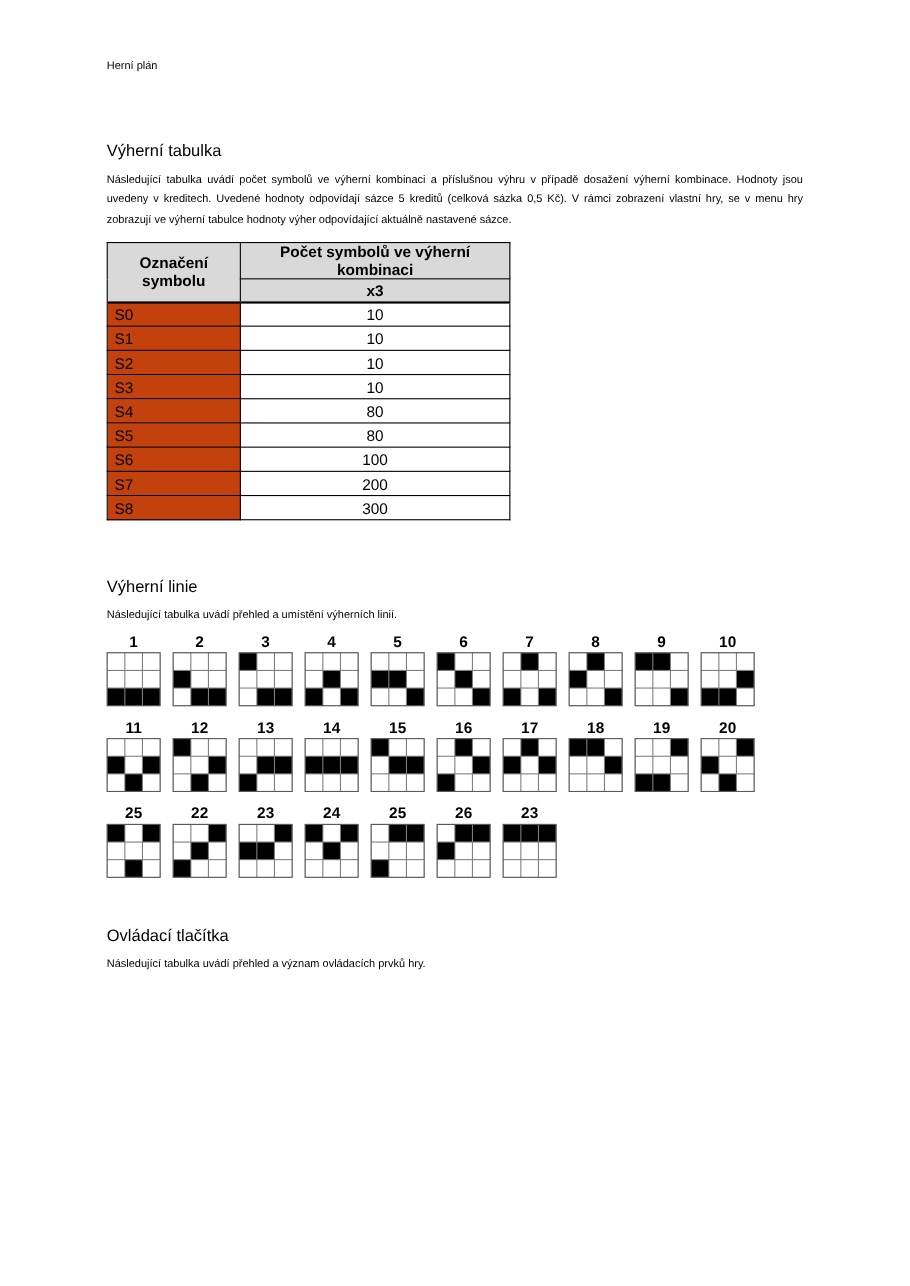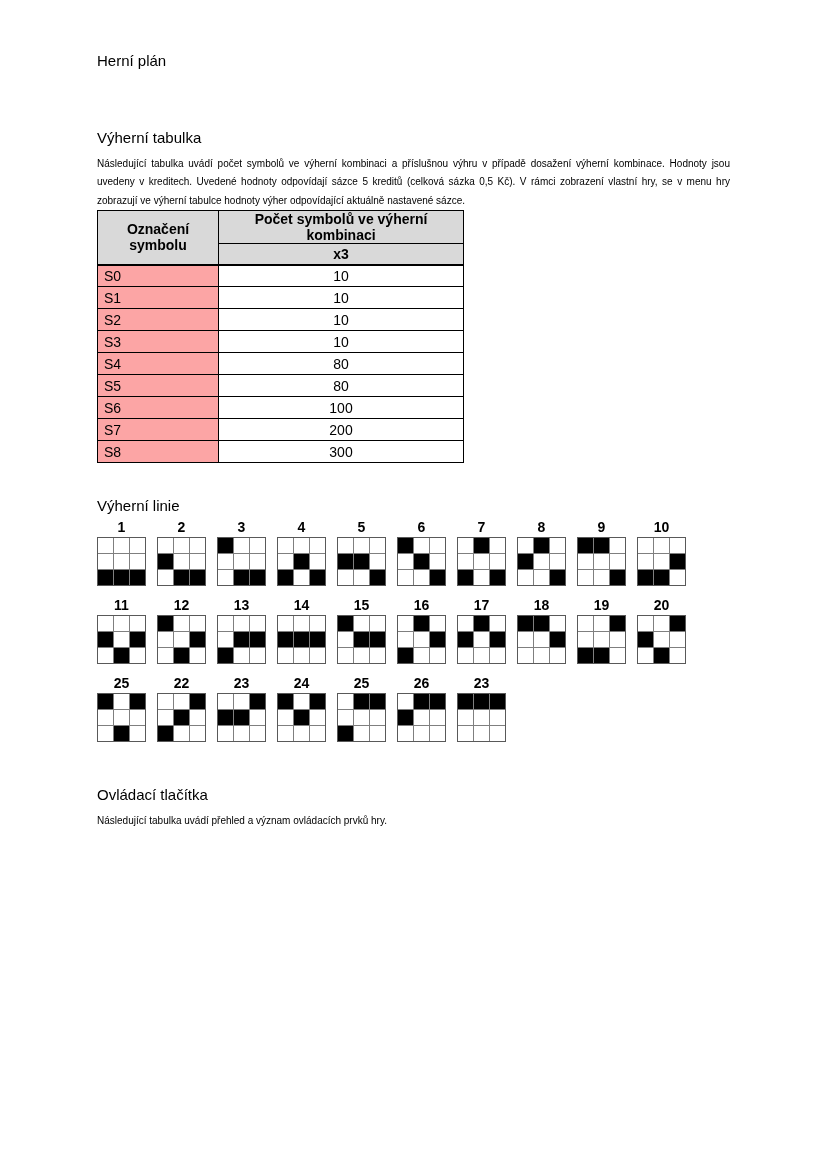--- a/index.html
+++ b/index.html
@@ -8,55 +8,56 @@
     font-family: "Liberation Sans", sans-serif;
     color: #000000;
     overflow: hidden;
   }
   .page {
     box-sizing: border-box;
     width: 827px; height: 1169px;
     padding: 53px 97px 0 97px;
     background: #ffffff;
   }
-  .doc-header { font-size: 15px; line-height: 16px; }
+  .doc-header { font-size: 10px; line-height: 16px; }
   .section-heading {
     font-size: 15px; font-weight: normal; line-height: 17px;
     margin: 0;
   }
   .heading-payout   { margin-top: 60px; }
-  .heading-lines    { margin-top: 34px; }
+  .heading-lines    { margin-top: 52px; }
   .heading-controls { margin-top: 44px; }
   .body-par {
     font-size: 10px; line-height: 18.4px;
     text-align: justify; margin: 9px 0 0 0;
   }
   
   table.payout {
     border-collapse: collapse;
+    margin-top: 10px;
     width: 366px;
     table-layout: fixed;
   }
   table.payout col.c1 { width: 121px; }
   table.payout col.c2 { width: 245px; }
   table.payout th, table.payout td {
     border: 1px solid #000000;
     font-size: 14px;
     padding: 0 6px;
     height: 21px;
     box-sizing: border-box;
   }
   table.payout th {
     background: #d9d9d9;
     font-weight: bold;
     text-align: center;
   }
   table.payout .hdr-bottom { border-bottom: 2px solid #000000; }
   table.payout td.sym-cell {
-    background: #fca5a5;
+    background: #c2410c;
     text-align: left;
     height: 22px;
   }
   table.payout td.val-cell {
     background: #ffffff;
     text-align: center;
     height: 22px;
   }
   
   .lines-wrap { margin-top: 5px; }
@@ -144,20 +145,21 @@
         </tr>
         <tr>
           <td class="sym-cell">S8</td>
           <td class="val-cell">300</td>
         </tr>
       </tbody>
   </table>
 
   <h2 class="section-heading heading-lines">Výherní linie</h2>
 
+  <p class="body-par">Následující tabulka uvádí přehled a umístění výherních linií.</p>
 
   <div class="lines-wrap">
       <div class="lines-row">
         <div class="line-item">
           <div class="line-label">1</div>
           <div class="line-grid">
             <div class="line-cell"></div>
             <div class="line-cell"></div>
             <div class="line-cell"></div>
             <div class="line-cell"></div>

